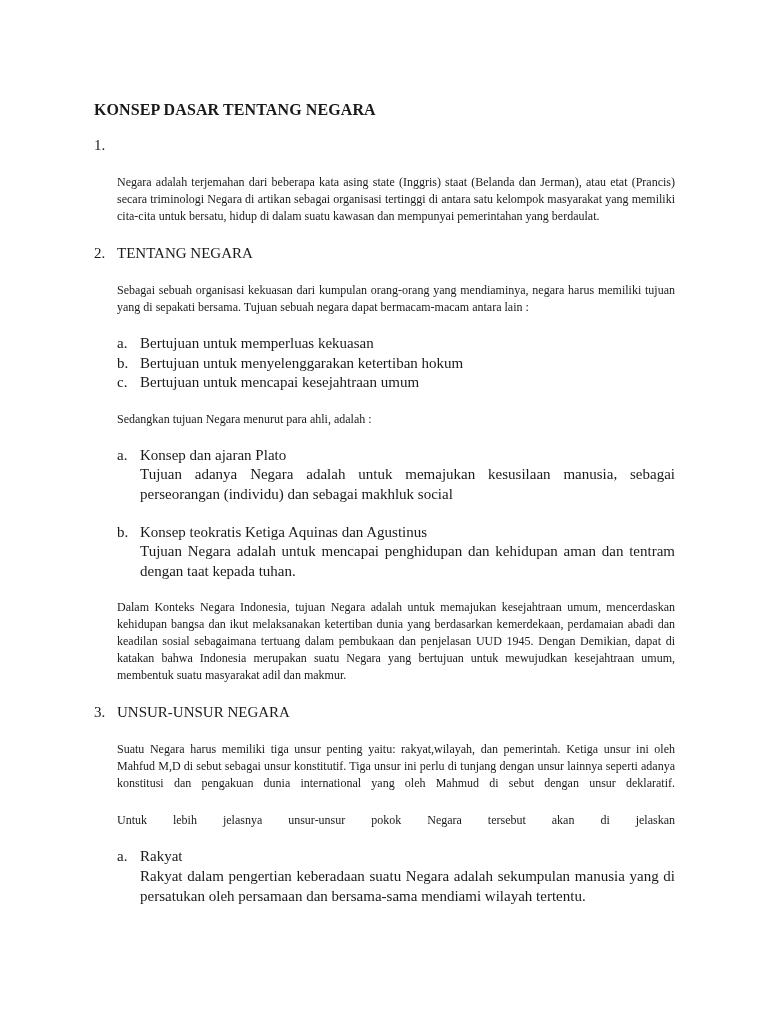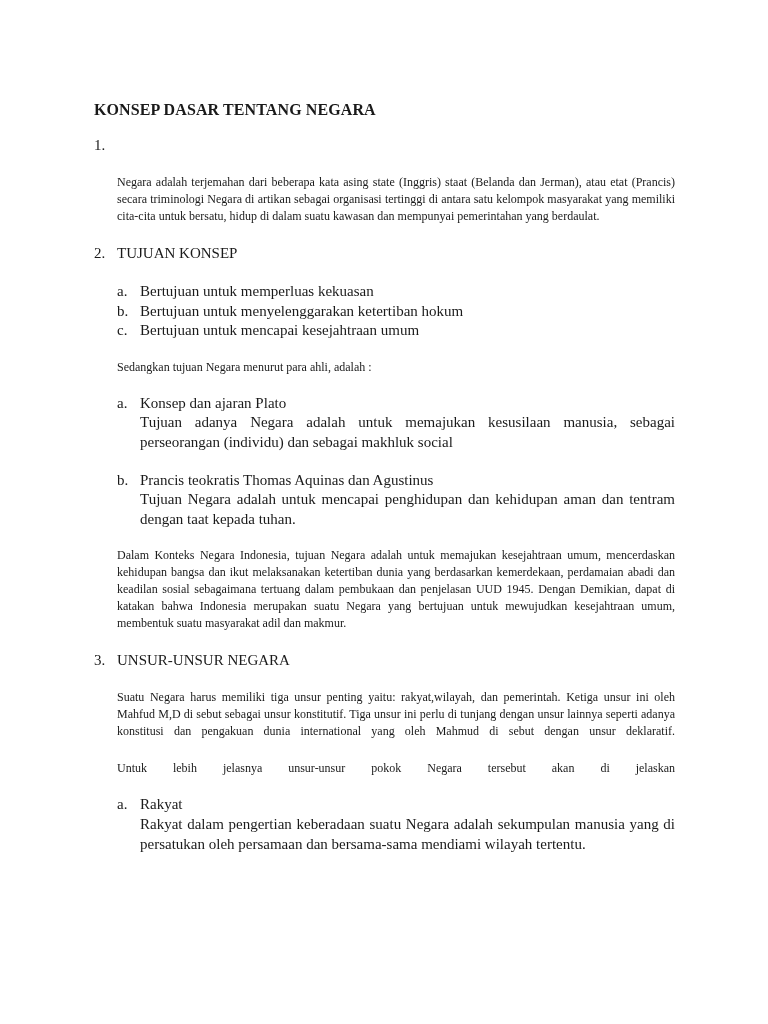--- a/index.html
+++ b/index.html
@@ -34,21 +34,24 @@
       <span class="sec-num">1.</span>
     </div>
     <div class="body">
       <p class="para">Negara adalah terjemahan dari beberapa kata asing state (Inggris) staat (Belanda dan Jerman), atau etat (Prancis) secara triminologi Negara di artikan sebagai organisasi tertinggi di antara satu kelompok masyarakat yang memiliki cita-cita untuk bersatu, hidup di dalam suatu kawasan dan mempunyai pemerintahan yang berdaulat.</p>
     </div>
   </div>
 
   <div class="section sec2">
     <div class="sec-head">
       <span class="sec-num">2.</span>
-      <span>TUJUAN KONSEP</span>
+      <span>TENTANG NEGARA</span>
+    </div>
+    <div class="body">
+      <p class="para">Sebagai sebuah organisasi kekuasan dari kumpulan orang-orang yang mendiaminya, negara harus memiliki tujuan yang di sepakati bersama. Tujuan sebuah negara dapat bermacam-macam antara lain :</p>
     </div>
     <ul class="list">
       <li>
         <span class="letter">a.</span>
         <span class="txt">Bertujuan untuk memperluas kekuasan</span>
       </li>
       <li>
         <span class="letter">b.</span>
         <span class="txt">Bertujuan untuk menyelenggarakan ketertiban hokum</span>
       </li>
@@ -63,21 +66,21 @@
     <div class="expert" style="font-size:15px;line-height:19.6px;">
       <span class="letter">a.</span>
       <div class="content">
         <div>Konsep dan ajaran Plato</div>
         <div>Tujuan adanya Negara adalah untuk memajukan kesusilaan manusia, sebagai perseorangan (individu) dan sebagai makhluk social</div>
       </div>
     </div>
     <div class="expert" style="font-size:15px;line-height:19.6px;">
       <span class="letter">b.</span>
       <div class="content">
-        <div>Prancis teokratis Thomas Aquinas dan Agustinus</div>
+        <div>Konsep teokratis Ketiga Aquinas dan Agustinus</div>
         <div>Tujuan Negara adalah untuk mencapai penghidupan dan kehidupan aman dan tentram dengan taat kepada tuhan.</div>
       </div>
     </div>
     <div class="body">
       <p class="para">Dalam Konteks Negara Indonesia, tujuan Negara adalah untuk memajukan kesejahtraan umum, mencerdaskan kehidupan bangsa dan ikut melaksanakan ketertiban dunia yang berdasarkan kemerdekaan, perdamaian abadi dan keadilan sosial sebagaimana tertuang dalam pembukaan dan penjelasan UUD 1945. Dengan Demikian, dapat di katakan bahwa Indonesia merupakan suatu Negara yang bertujuan untuk mewujudkan kesejahtraan umum, membentuk suatu masyarakat adil dan makmur.</p>
     </div>
   </div>
 
   <div class="section">
     <div class="sec-head">

